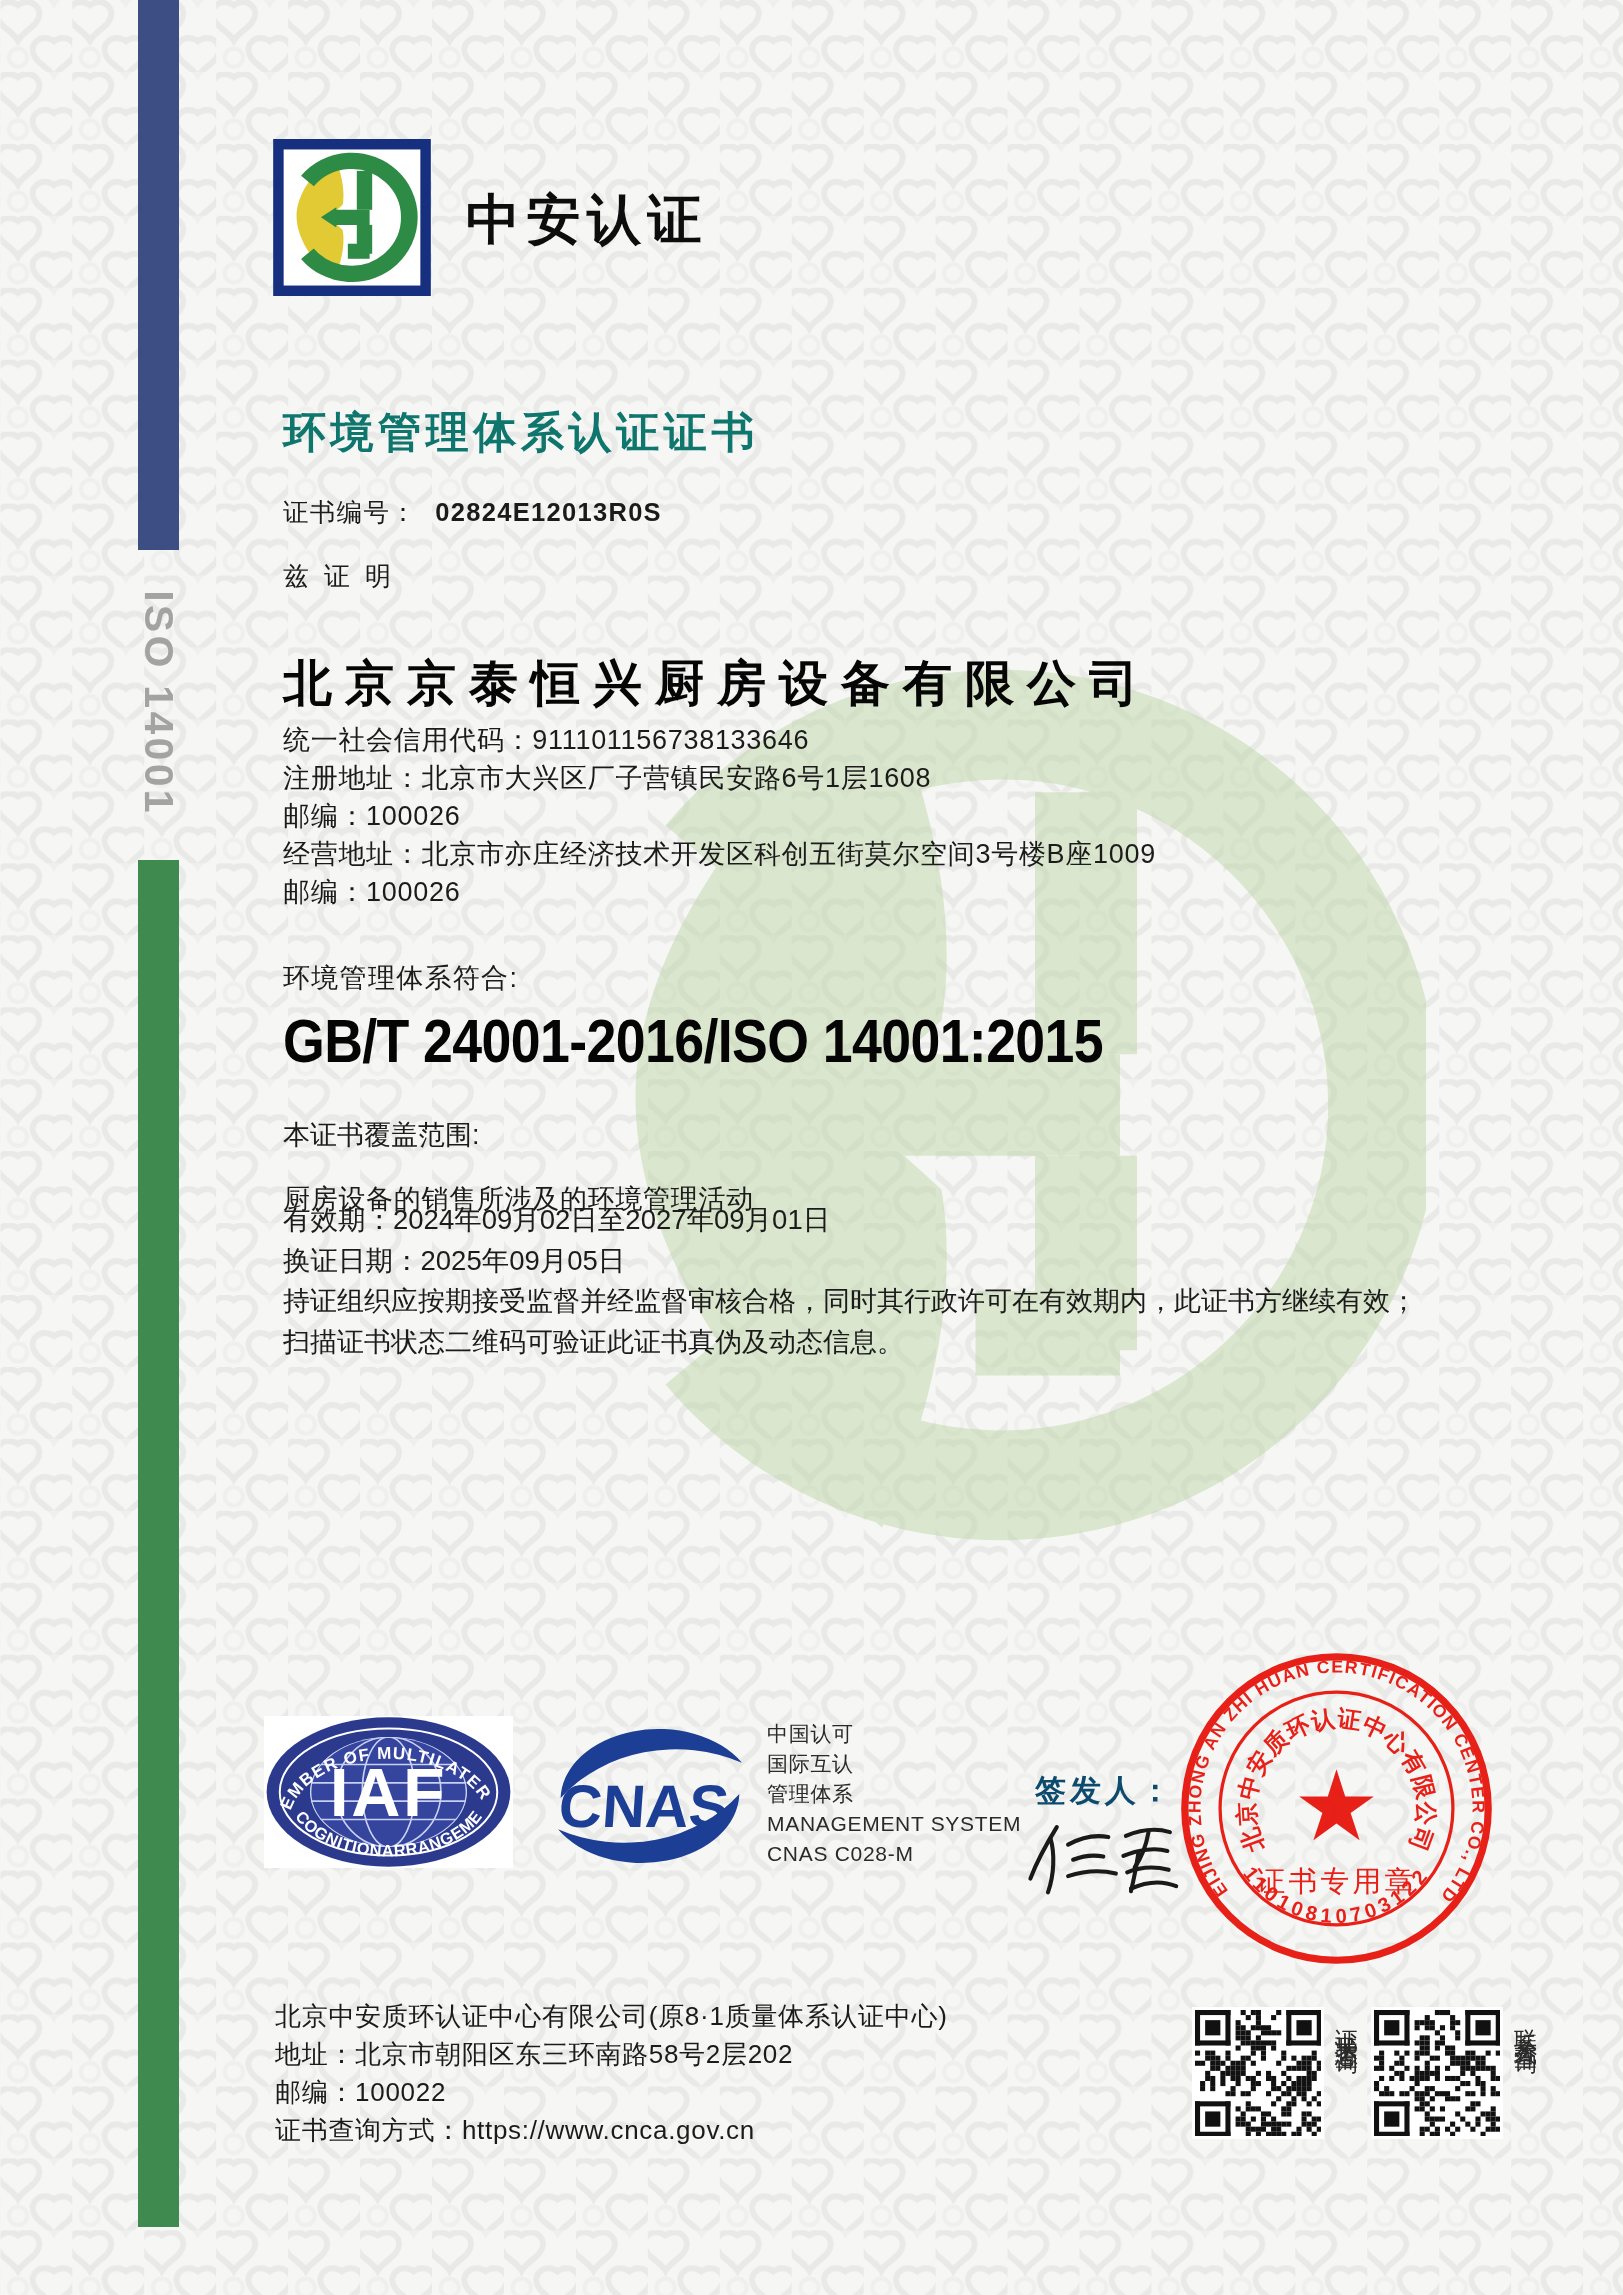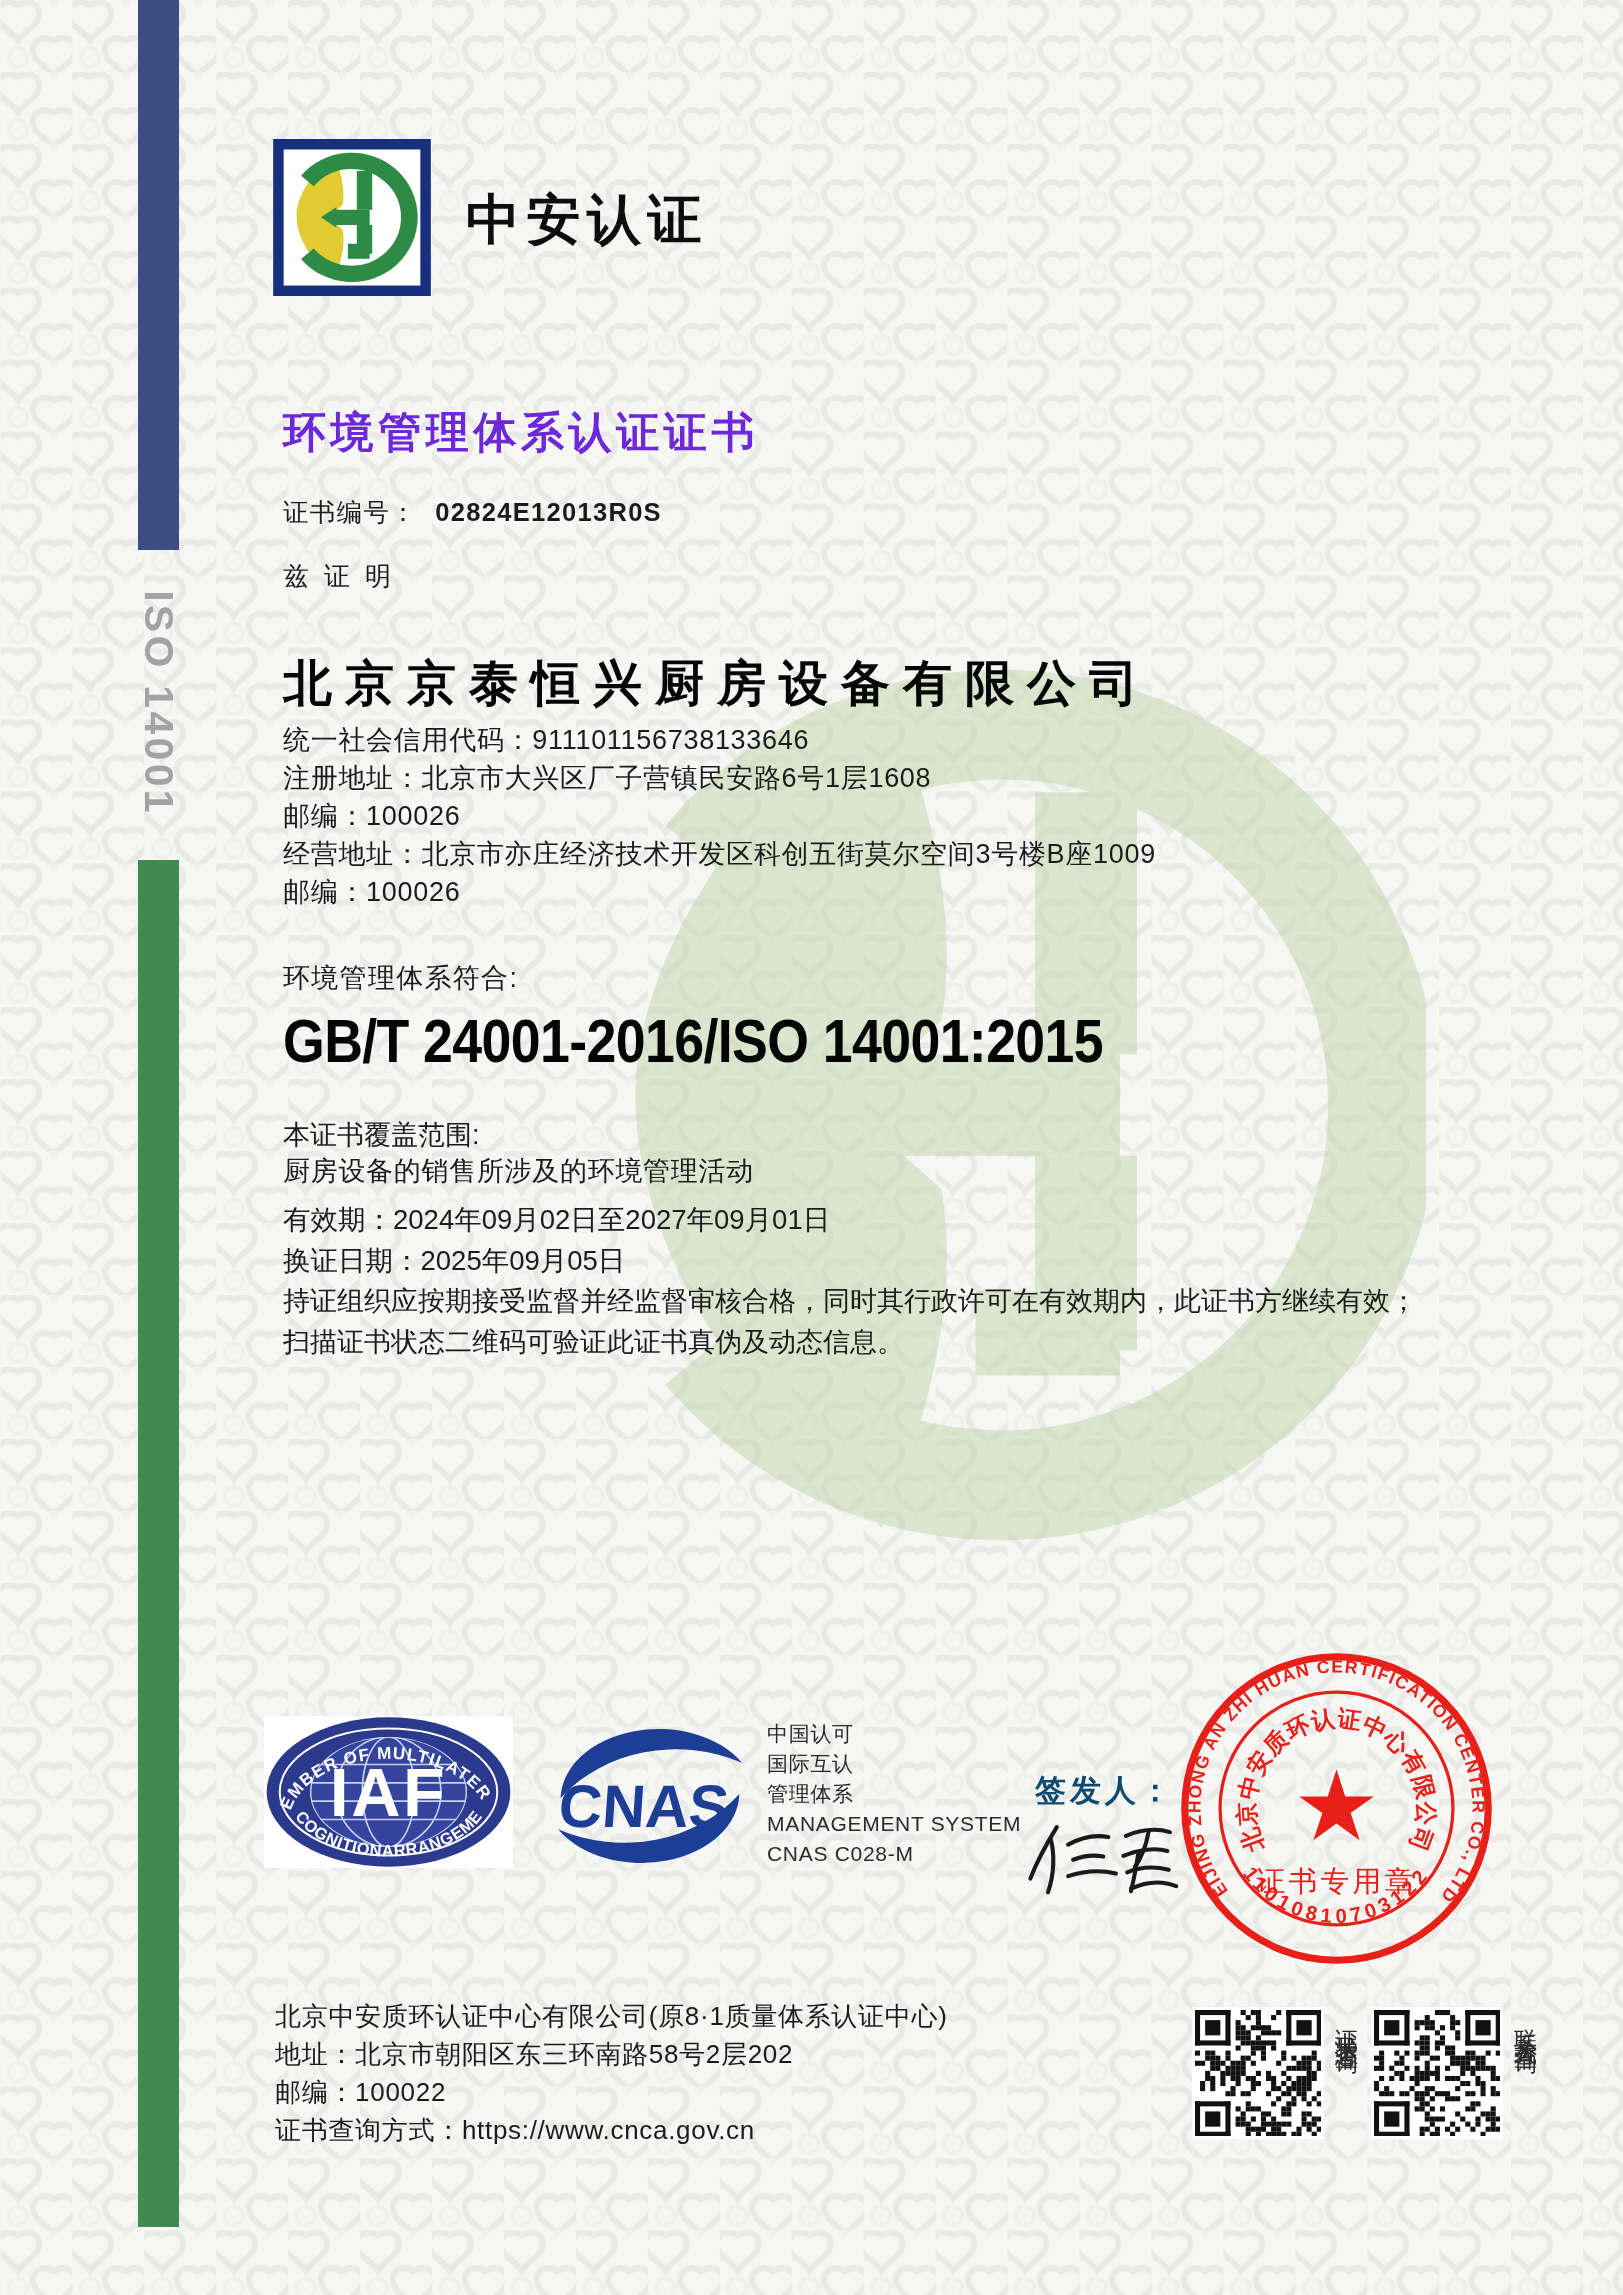--- a/index.html
+++ b/index.html
@@ -19,31 +19,31 @@
   .bar-green{left:138px;top:860px;width:41px;height:1367px;background:#3f8b4f;z-index:2;}
   .iso-vert{
     left:27.5px;top:677px;width:262px;height:52px;z-index:2;
     display:flex;align-items:center;justify-content:center;
     transform:rotate(90deg);
     font-size:41px;font-weight:700;letter-spacing:3.3px;color:#a3a3a3;
   }
   .brand-logo{left:273px;top:139px;width:158px;height:157px;z-index:3;}
   .brand-name{left:466px;top:184px;z-index:3;font-size:54px;font-weight:700;letter-spacing:6.5px;color:#0d0d0d;white-space:nowrap;}
   .line{z-index:3;left:283px;white-space:nowrap;color:#1b1b1b;}
-  .cert-title{top:404px;font-size:43px;font-weight:700;letter-spacing:4.6px;color:#6d28d9;}
+  .cert-title{top:404px;font-size:43px;font-weight:700;letter-spacing:4.6px;color:#0f766e;}
   .cert-no{top:495px;font-size:25.5px;letter-spacing:1.3px;}
   .cert-no .val{margin-left:18.3px;font-weight:bold;}
   .declare{top:559px;font-size:26px;letter-spacing:3.9px;}
   .company{top:616px;font-size:49px;font-weight:700;letter-spacing:13px;color:#060606;margin-top:35px;}
   .field{font-size:27px;letter-spacing:0.7px;}
   .f0{top:722px;} .f1{top:760px;} .f2{top:798px;} .f3{top:836px;} .f4{top:874px;}
   .system-label{top:960px;font-size:27px;letter-spacing:1.3px;}
   .standard{top:1006px;font-size:61px;font-weight:700;letter-spacing:-0.7px;color:#050505;transform:scaleX(.88);transform-origin:left top;}
   .scope-label{top:1117px;font-size:27px;}
-  .scope{top:1153px;font-size:27px;letter-spacing:0.7px;}
+  .scope{top:1181px;font-size:27px;letter-spacing:0.7px;}
   .validity{top:1202px;font-size:27.5px;}
   .reissue{top:1243px;font-size:27.5px;}
   .note1{top:1283px;font-size:27px;}
   .note2{top:1324px;font-size:27px;}
   .iaf{left:264px;top:1716px;width:249px;height:152px;z-index:3;}
   .cnas{left:554px;top:1721px;width:192px;height:150px;z-index:3;}
   .cnas-info{left:767px;top:1719px;z-index:3;font-size:21px;line-height:30px;color:#2a2a2a;letter-spacing:0.7px;}
   .issuer-label{left:1035px;top:1770px;z-index:3;font-size:31px;font-weight:700;letter-spacing:3.9px;color:#0c4a6e;}
   .signature{left:1015px;top:1817px;width:164px;height:88px;z-index:3;}
   .stamp{left:1173px;top:1645px;width:327px;height:327px;z-index:4;opacity:.95;}

